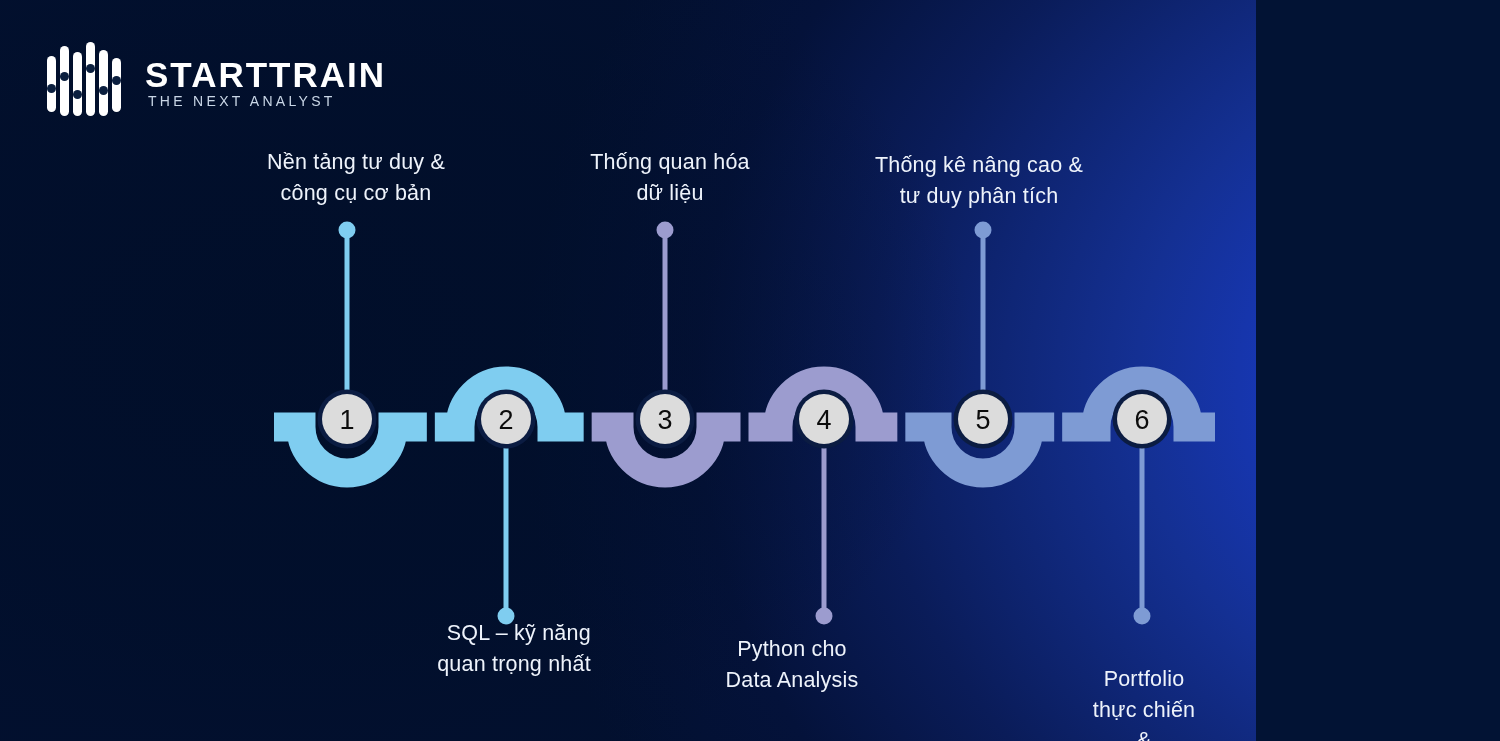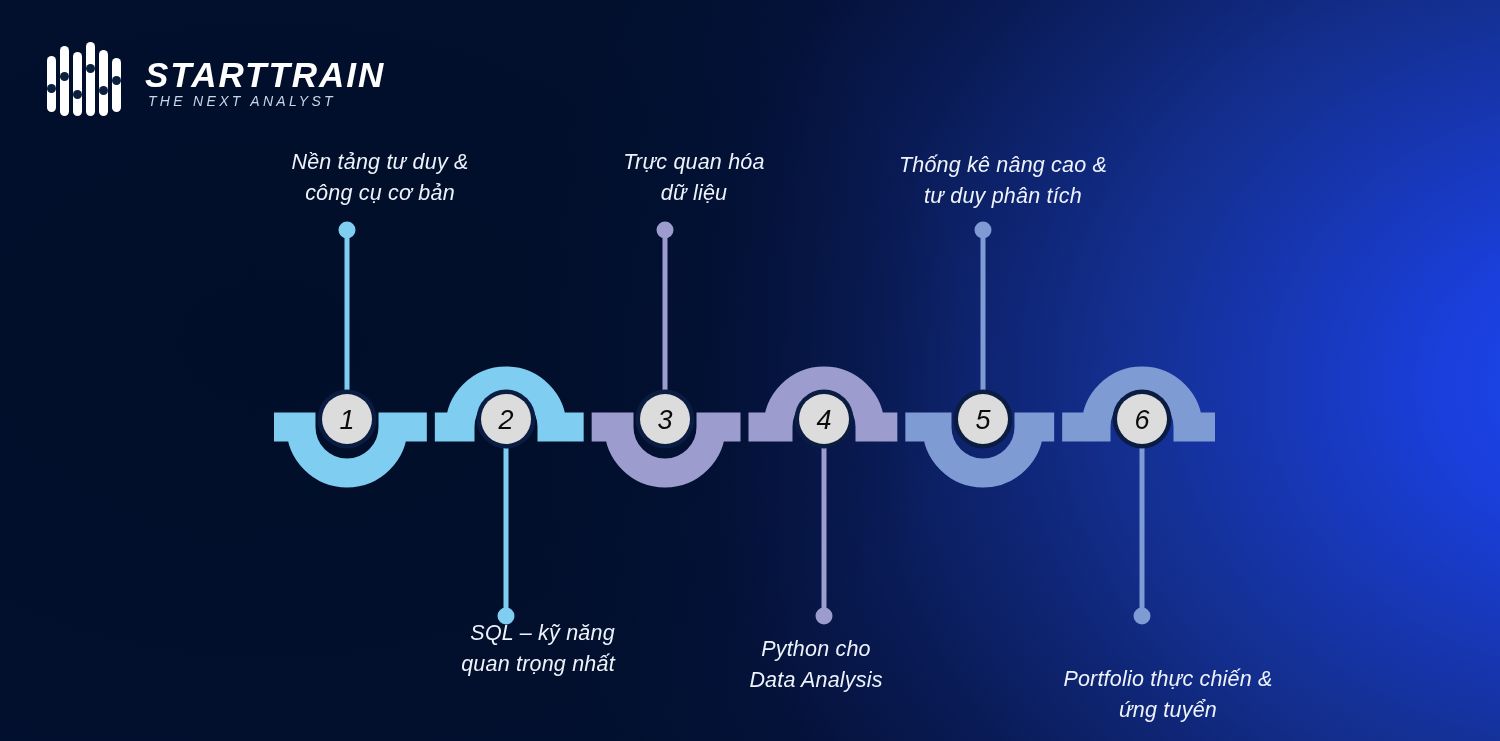--- a/index.html
+++ b/index.html
@@ -5,23 +5,22 @@
   * { margin:0; padding:0; box-sizing:border-box; }
   html,body { width:1500px; height:741px; }
   body {
     font-family:"Liberation Sans", sans-serif;
     background:#021334;
     overflow:hidden;
     position:relative;
   }
   #stage {
     position:absolute; left:0; top:0;
-    width:1500px; height:741px;
+    width:1256px; height:741px;
     overflow:hidden;
-    font-style:italic;
   }
   
   #bg {
     position:absolute; left:0; top:0; width:1500px; height:741px;
     background:
       radial-gradient(ellipse 1100px 900px at 108% 52%, #1b47f0 0%, #1a3fdc 16%, #143093 44%, #0a1c59 68%, #04123a 84%, #02102f 100%),
       linear-gradient(115deg, #01112c 0%, #021537 35%, #041c4e 60%, #0a2a8a 85%, #1030b8 100%);
   }
   #bg-vignette {
     position:absolute; left:0; top:0; width:1500px; height:741px;
@@ -54,21 +53,20 @@
   .step-label {
     position:absolute;
     color:#eef3fb;
     font-size:21.5px;
     font-weight:400;
     line-height:1.42;
     text-align:center;
     letter-spacing:.2px;
     white-space:pre-line;
     transform:translateX(-50%);
-    margin-left:24px;
   }
   .step-label.above { }
   .step-label.below { }
 
   
   .num {
     font-family:"Liberation Sans", sans-serif;
     font-size:27px;
     font-weight:400;
     fill:#0c0c0c;
@@ -152,21 +150,21 @@
         <circle cx="1142" cy="419" r="25" fill="#dcdcdc"></circle>
         <text x="1142" y="429" text-anchor="middle" class="num" fill="#0c0c0c">6</text>
       </g>
   </svg>
 
   <div id="labels">
       <div class="step-label above" style="left: 356px; top: 147px;">Nền tảng tư duy &amp;
 công cụ cơ bản</div>
       <div class="step-label below" style="left: 514px; top: 618px; text-align: right;">SQL – kỹ năng
 quan trọng nhất</div>
-      <div class="step-label above" style="left: 670px; top: 147px;">Trực quan hóa
+      <div class="step-label above" style="left: 670px; top: 147px;">Thống quan hóa
 dữ liệu</div>
       <div class="step-label below" style="left: 792px; top: 634px;">Python cho
 Data Analysis</div>
       <div class="step-label above" style="left: 979px; top: 150px;">Thống kê nâng cao &amp;
 tư duy phân tích</div>
       <div class="step-label below" style="left: 1144px; top: 664px;">Portfolio thực chiến &amp;
 ứng tuyển</div>
     </div>
 
 </div>

